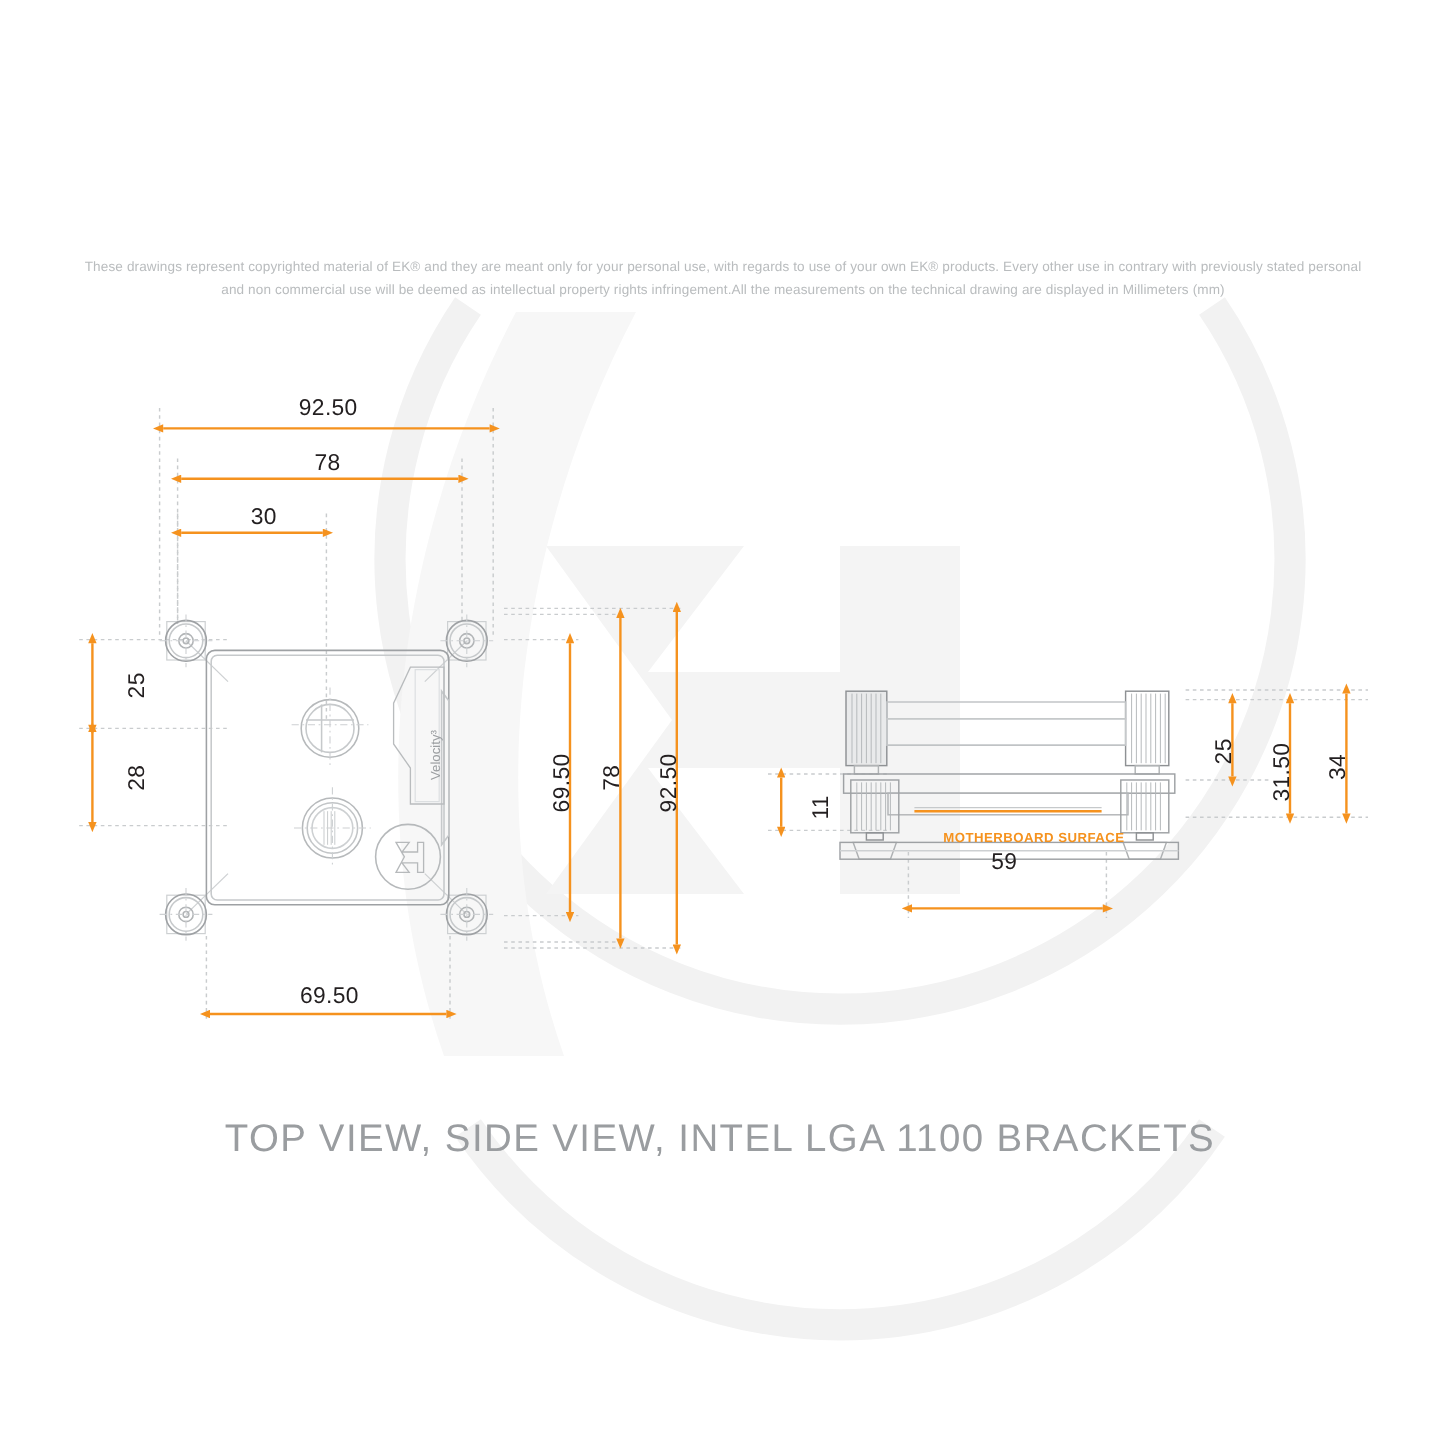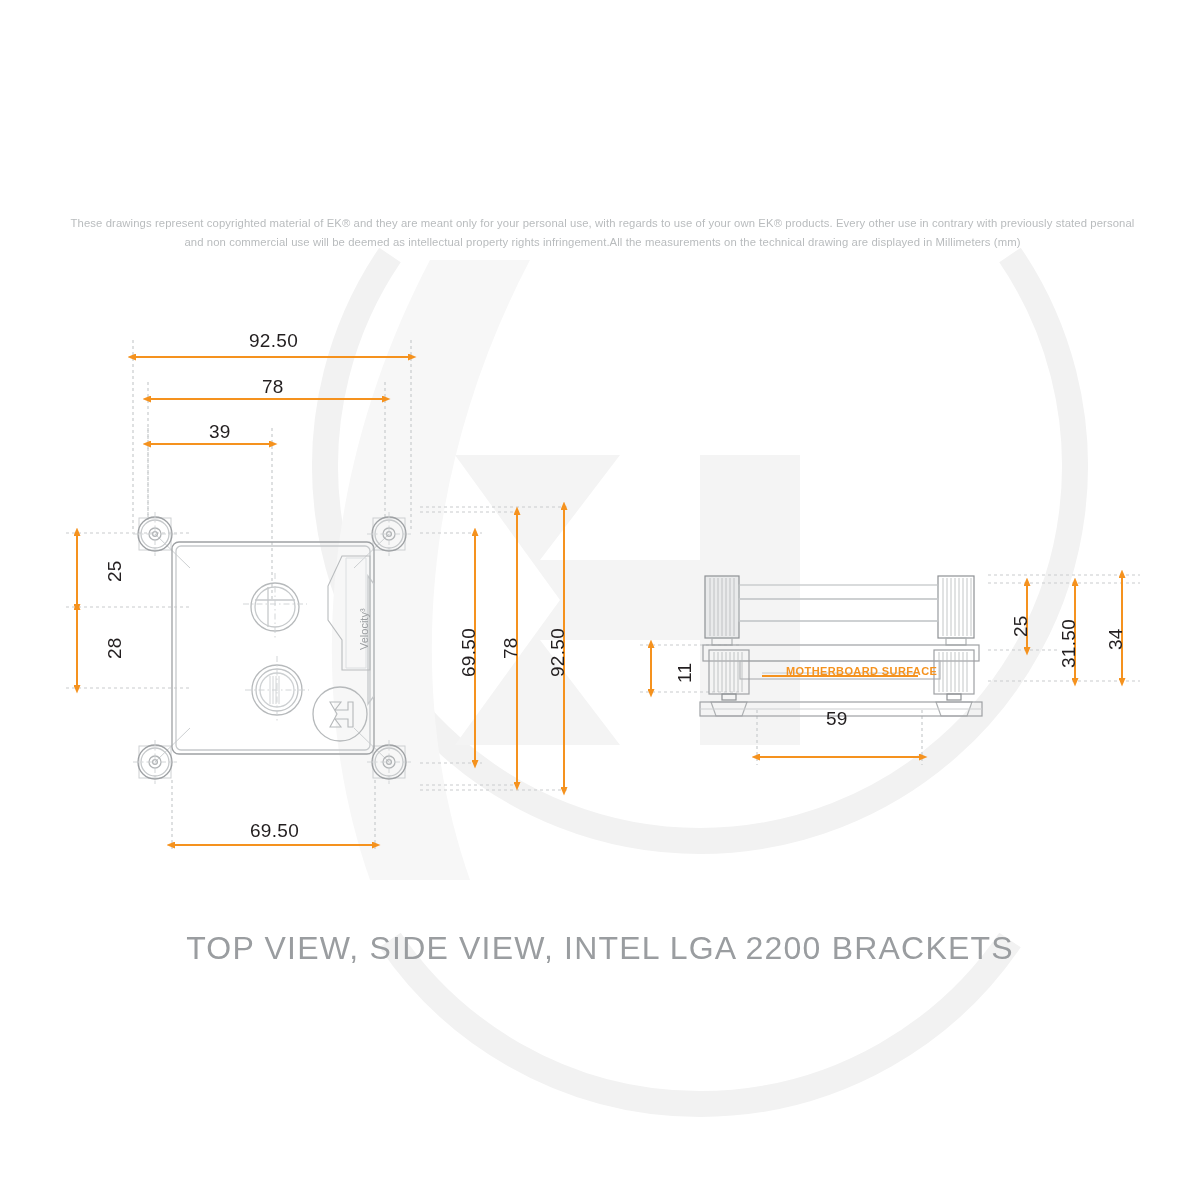--- a/index.html
+++ b/index.html
@@ -304,27 +304,27 @@
         <path d="M 936 702 L 972 702 L 967 716 L 941 716 Z" stroke="#aeb1b3"></path>
       </g>
 
       <rect x="700" y="702" width="282" height="14" stroke="#9ea1a4"></rect>
       <line x1="700" y1="709" x2="982" y2="709" stroke="#cdd0d2"></line>
     </g>
   </svg>
 
   <div class="disclaimer">These drawings represent copyrighted material of EK® and they are meant only for your personal use, with regards to use of  your own EK® products. Every other use in contrary with previously stated personal and non commercial use will be deemed as intellectual property rights infringement.All the measurements on the technical drawing are displayed in Millimeters (mm)</div>
 
-  <div class="caption">TOP VIEW, SIDE VIEW, INTEL LGA 2200 BRACKETS</div>
+  <div class="caption">TOP VIEW, SIDE VIEW, INTEL LGA 1100 BRACKETS</div>
 
   <div class="dim-label" style="left:249px;top:330px;">92.50</div>
 
   <div class="dim-label" style="left:262px;top:376px;">78</div>
 
-  <div class="dim-label" style="left:209px;top:421px;">39</div>
+  <div class="dim-label" style="left:209px;top:421px;">30</div>
 
   <div class="dim-label" style="left:250px;top:820px;">69.50</div>
 
   <div class="dim-label vert" style="left:104px;top:582px;transform:rotate(-90deg);">25</div>
 
   <div class="dim-label vert" style="left:104px;top:659px;transform:rotate(-90deg);">28</div>
 
   <div class="dim-label vert" style="left:458px;top:677px;transform:rotate(-90deg);">69.50</div>
 
   <div class="dim-label vert" style="left:500px;top:659px;transform:rotate(-90deg);">78</div>
@@ -336,15 +336,15 @@
   <div class="dim-label vert" style="left:674px;top:683px;transform:rotate(-90deg);">11</div>
 
   <div class="dim-label vert" style="left:1010px;top:637px;transform:rotate(-90deg);">25</div>
 
   <div class="dim-label vert" style="left:1058px;top:668px;transform:rotate(-90deg);">31.50</div>
 
   <div class="dim-label vert" style="left:1105px;top:650px;transform:rotate(-90deg);">34</div>
 
   <div class="dim-label" style="left:826px;top:708px;">59</div>
 
-  <div class="mb-label" style="left:786px;top:665px;">MOTHERBOARD SURFACE</div>
+  <div class="mb-label" style="left:786px;top:693px;">MOTHERBOARD SURFACE</div>
 
 </div>
 
 </body></html>

